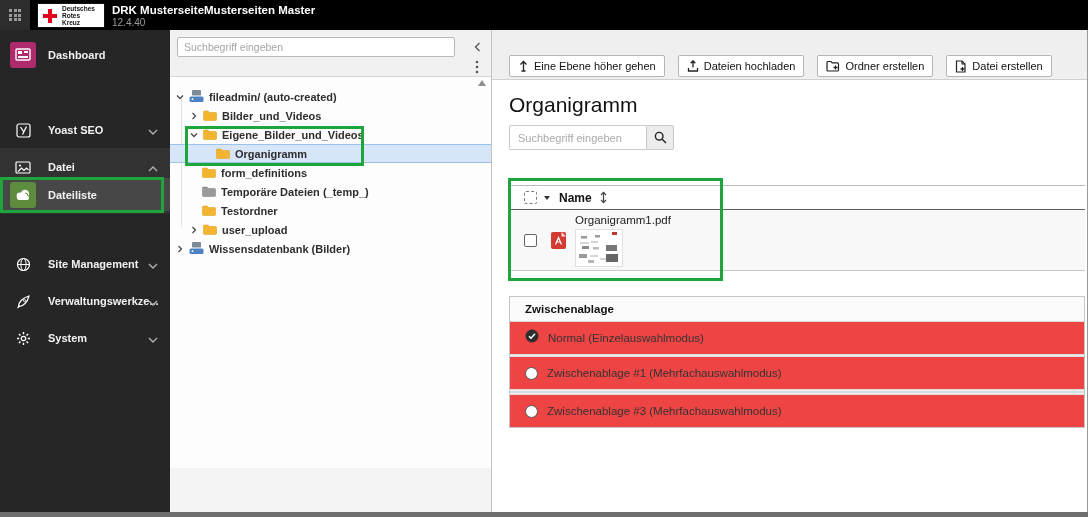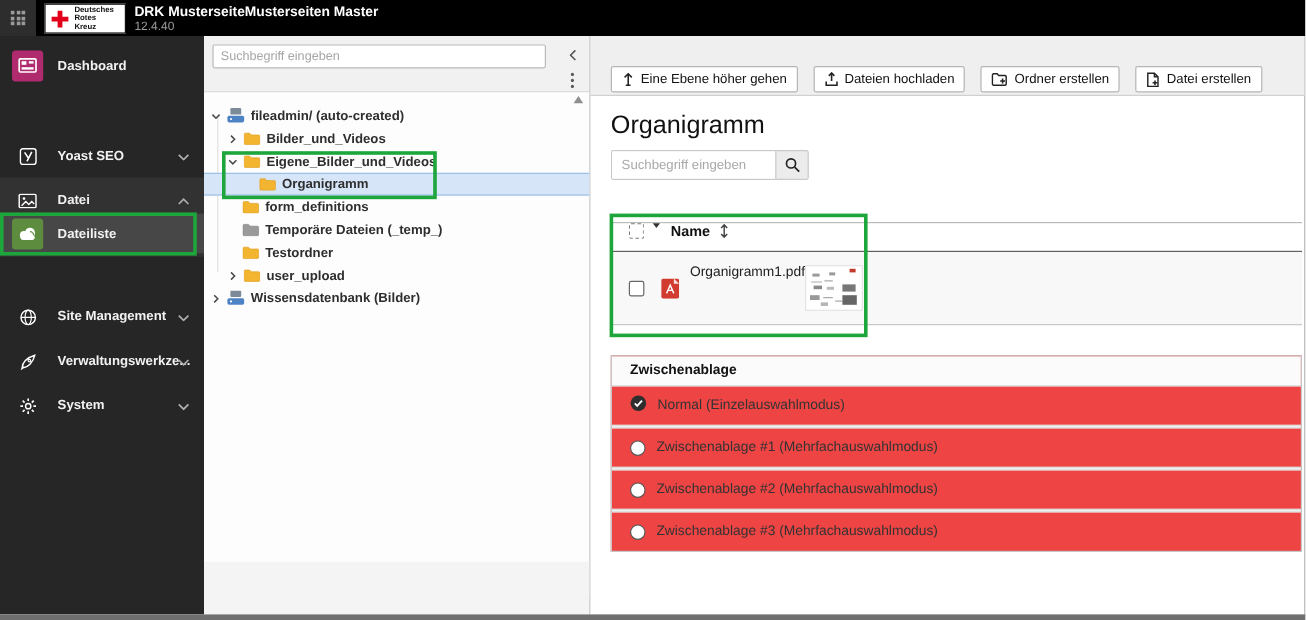--- a/index.html
+++ b/index.html
@@ -52,30 +52,30 @@
   .docheader { position:absolute; left:0; top:0; width:100%; height:50px; background:#efefef; border-bottom:1px solid #d0d0d0; }
   .btnrow { position:absolute; left:17px; top:25px; display:flex; gap:13px; }
   .t3btn { display:inline-flex; align-items:center; gap:5px; height:22px; padding:0 8px; background:#fff; border:1px solid #b5b5b5; border-radius:2px; font-size:11px; color:#111; font-family:inherit; cursor:pointer; white-space:nowrap; }
   .page-h1 { position:absolute; left:17px; top:63px; font-size:21px; font-weight:500; color:#111; }
   .m-search { position:absolute; left:17px; top:95px; display:flex; }
   .m-search input { width:137px; height:25px; border:1px solid #c9c9c9; border-right:none; border-radius:2px 0 0 2px; font-size:11px; padding:0 8px; color:#333; font-family:inherit; }
   .m-search input::placeholder { color:#a9a9a9; }
   .m-search button { width:28px; height:25px; background:#ececec; border:1px solid #c9c9c9; border-radius:0 2px 2px 0; display:flex; align-items:center; justify-content:center; cursor:pointer; }
 
   .ftable { position:absolute; left:17px; top:155px; width:576px; }
-  .ft-head { height:25px; border-top:1px solid #bbb; border-bottom:1px solid #5f5f5f; display:flex; align-items:flex-start; }
+  .ft-head { height:25px; border-top:1px solid #bbb; border-bottom:1px solid #5f5f5f; display:flex; align-items:center; }
   .cb { width:13px; height:13px; border-radius:2px; background:#fff; }
   .cb.dashed { border:1px dashed #7d7d7d; margin-left:15px; }
   .cb.solid { border:1px solid #666; margin-left:15px; }
   .caret { width:0; height:0; border-left:3.5px solid transparent; border-right:3.5px solid transparent; border-top:4.5px solid #333; margin-left:7px; }
   .ft-name { font-size:12px; font-weight:700; color:#111; margin-left:9px; }
   .sorti { margin-left:7px; display:flex; }
   .ft-row { height:61px; background:#f8f8f8; border-bottom:1px solid #c9c9c9; display:flex; align-items:center; }
   .ft-row .pdfwrap { margin-left:14px; display:flex; }
-  .fcol { margin-left:9px; display:flex; }
+  .fcol { margin-left:9px; display:flex; flex-direction:column; }
   .fname { font-size:11.5px; color:#222; margin-bottom:3px; cursor:pointer; }
   .thumb { width:48px; height:38px; background:#fff; border:1px solid #e0e0e0; }
 
   .clip { position:absolute; left:17px; top:266px; width:576px; border:1px solid #c6c6c6; background:#ef4444; }
   .clip-head { height:25px; line-height:25px; padding-left:15px; background:#fbfbfb; border-bottom:1px solid #d8d8d8; font-size:11.5px; font-weight:700; color:#111; }
   .clip-row { height:32px; display:flex; align-items:center; padding-left:15px; gap:9px; cursor:pointer; }
   .clip-row .c-lbl { font-size:11.5px; color:#333; }
   .clip-div { height:3px; background:#f1f1f1; border-top:1px solid #ddd; border-bottom:1px solid #ddd; }
   .radio { width:13px; height:13px; border:1.5px solid #555; border-radius:50%; background:#fff; }
 
@@ -450,24 +450,20 @@
               <path d="M4 7.2 L6 9.2 L10 4.8" fill="none" stroke="#fff" stroke-width="1.5"></path>
             </svg></span>
         <span class="c-lbl">Normal (Einzelauswahlmodus)</span>
       </div>
       <div class="clip-div"></div>
       <div class="clip-row">
         <span class="radio"></span>
         <span class="c-lbl">Zwischenablage #1 (Mehrfachauswahlmodus)</span>
       </div>
       <div class="clip-div"></div>
-      <div class="clip-row">
-        <span class="radio"></span>
-        <span class="c-lbl">Zwischenablage #2 (Mehrfachauswahlmodus)</span>
-      </div>
       <div class="clip-div"></div>
       <div class="clip-row">
         <span class="radio"></span>
         <span class="c-lbl">Zwischenablage #3 (Mehrfachauswahlmodus)</span>
       </div>
     </div>
   </div>
 
   <div class="anno" style="left:0;top:177%;top:177px;width:164px;height:36px"></div>
   <div class="anno" style="left:185px;top:126px;width:179px;height:40px"></div>

